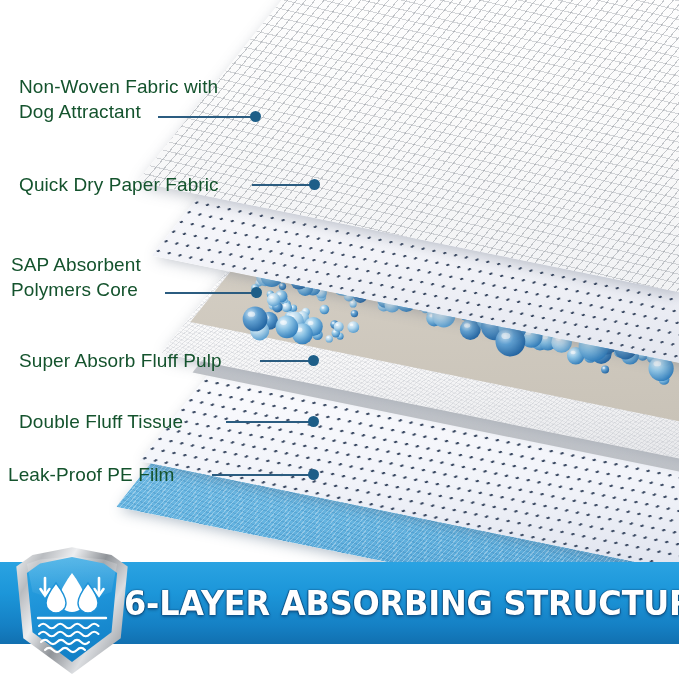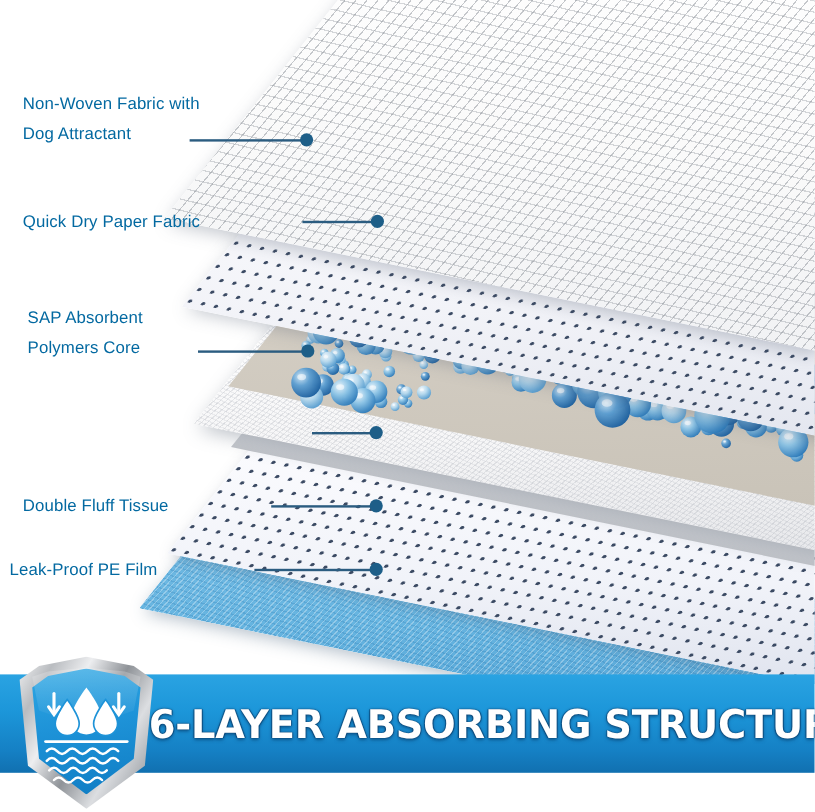--- a/index.html
+++ b/index.html
@@ -84,21 +84,21 @@
     background:
       repeating-linear-gradient(96deg, rgba(255,255,255,.30) 0 1px, rgba(0,0,0,0) 1px 4px),
       repeating-linear-gradient(8deg, rgba(12,90,150,.16) 0 1px, rgba(0,0,0,0) 1px 4px),
       linear-gradient(168deg,#79bfe6 0%,#66b4e0 55%,#4f9fd2 100%);
     transform:rotate(11.5deg) skewX(-27deg);
     box-shadow:0 8px 13px -6px rgba(50,80,110,.4);
     border-radius:2px;
   }
 
   
-  .label{position:absolute;color:#0369a1;font-size:14px;line-height:25px;
+  .label{position:absolute;color:#14532d;font-size:19px;line-height:25px;
          letter-spacing:.1px;white-space:pre-line;}
   .leader{position:absolute;height:2px;background:#2b5c80;}
   .ldot{position:absolute;width:11px;height:11px;border-radius:50%;background:#1d5e88;}
 
   
   #banner{
     position:absolute;left:0;top:562px;width:679px;height:82px;
     background:linear-gradient(180deg,#2aa3e2 0%,#1c96d9 38%,#1580c4 78%,#1170b0 100%);
   }
   #banner-text{
@@ -1196,25 +1196,26 @@
 
   <div class="label" style="left:19px;top:74px;">Non-Woven Fabric with
 Dog Attractant</div>
   <div class="leader" style="left:158px;top:116px;width:95px;"></div>
   <div class="ldot" style="left:250px;top:111px;"></div>
 
   <div class="label" style="left:19px;top:172px;">Quick Dry Paper Fabric</div>
   <div class="leader" style="left:252px;top:184px;width:60px;"></div>
   <div class="ldot" style="left:309px;top:179px;"></div>
 
-  <div class="label" style="left:23px;top:252px;">SAP Absorbent
+  <div class="label" style="left:11px;top:252px;">SAP Absorbent
 Polymers Core</div>
   <div class="leader" style="left:165px;top:292px;width:95px;"></div>
   <div class="ldot" style="left:251px;top:287px;"></div>
 
+  <div class="label" style="left:19px;top:348px;">Super Absorb Fluff Pulp</div>
   <div class="leader" style="left:260px;top:360px;width:52px;"></div>
   <div class="ldot" style="left:308px;top:355px;"></div>
 
   <div class="label" style="left:19px;top:409px;">Double Fluff Tissue</div>
   <div class="leader" style="left:226px;top:421px;width:86px;"></div>
   <div class="ldot" style="left:308px;top:416px;"></div>
 
   <div class="label" style="left:8px;top:462px;">Leak-Proof PE Film</div>
   <div class="leader" style="left:212px;top:474px;width:100px;"></div>
   <div class="ldot" style="left:308px;top:469px;"></div>

